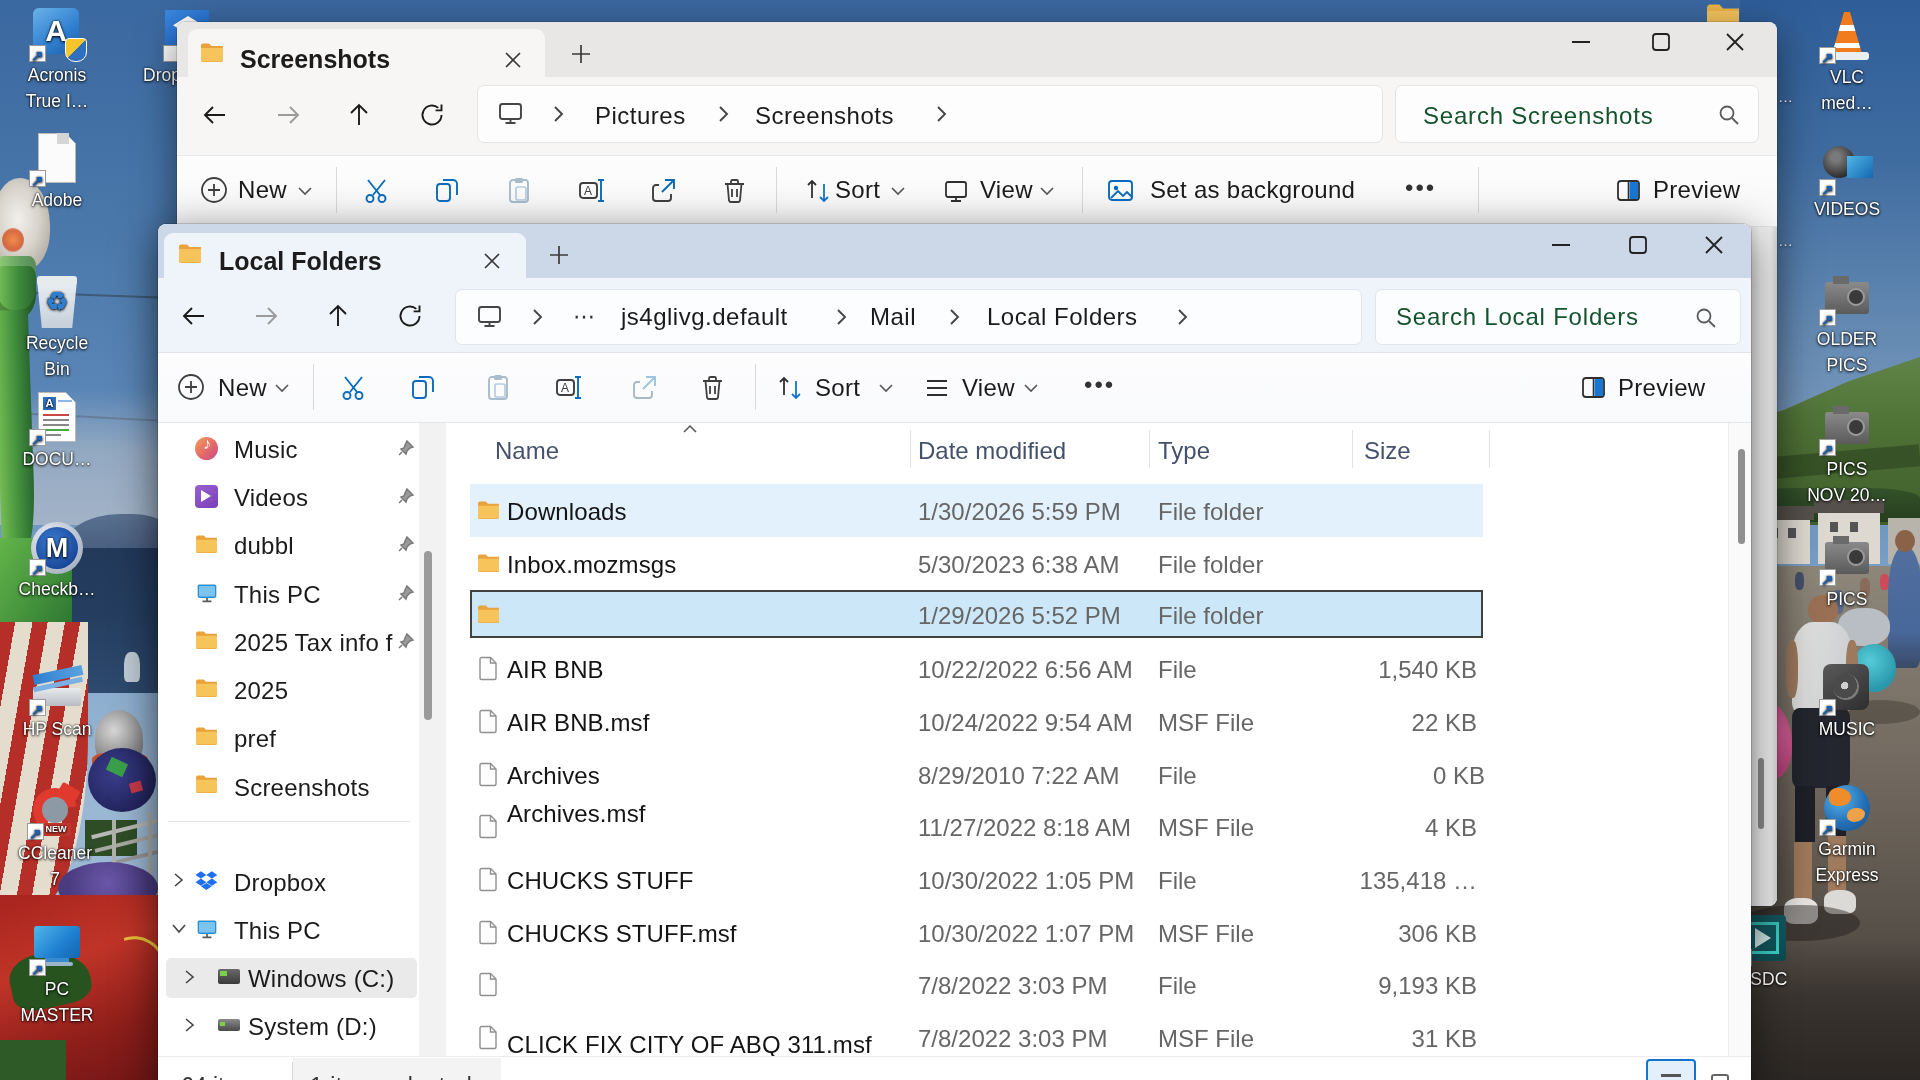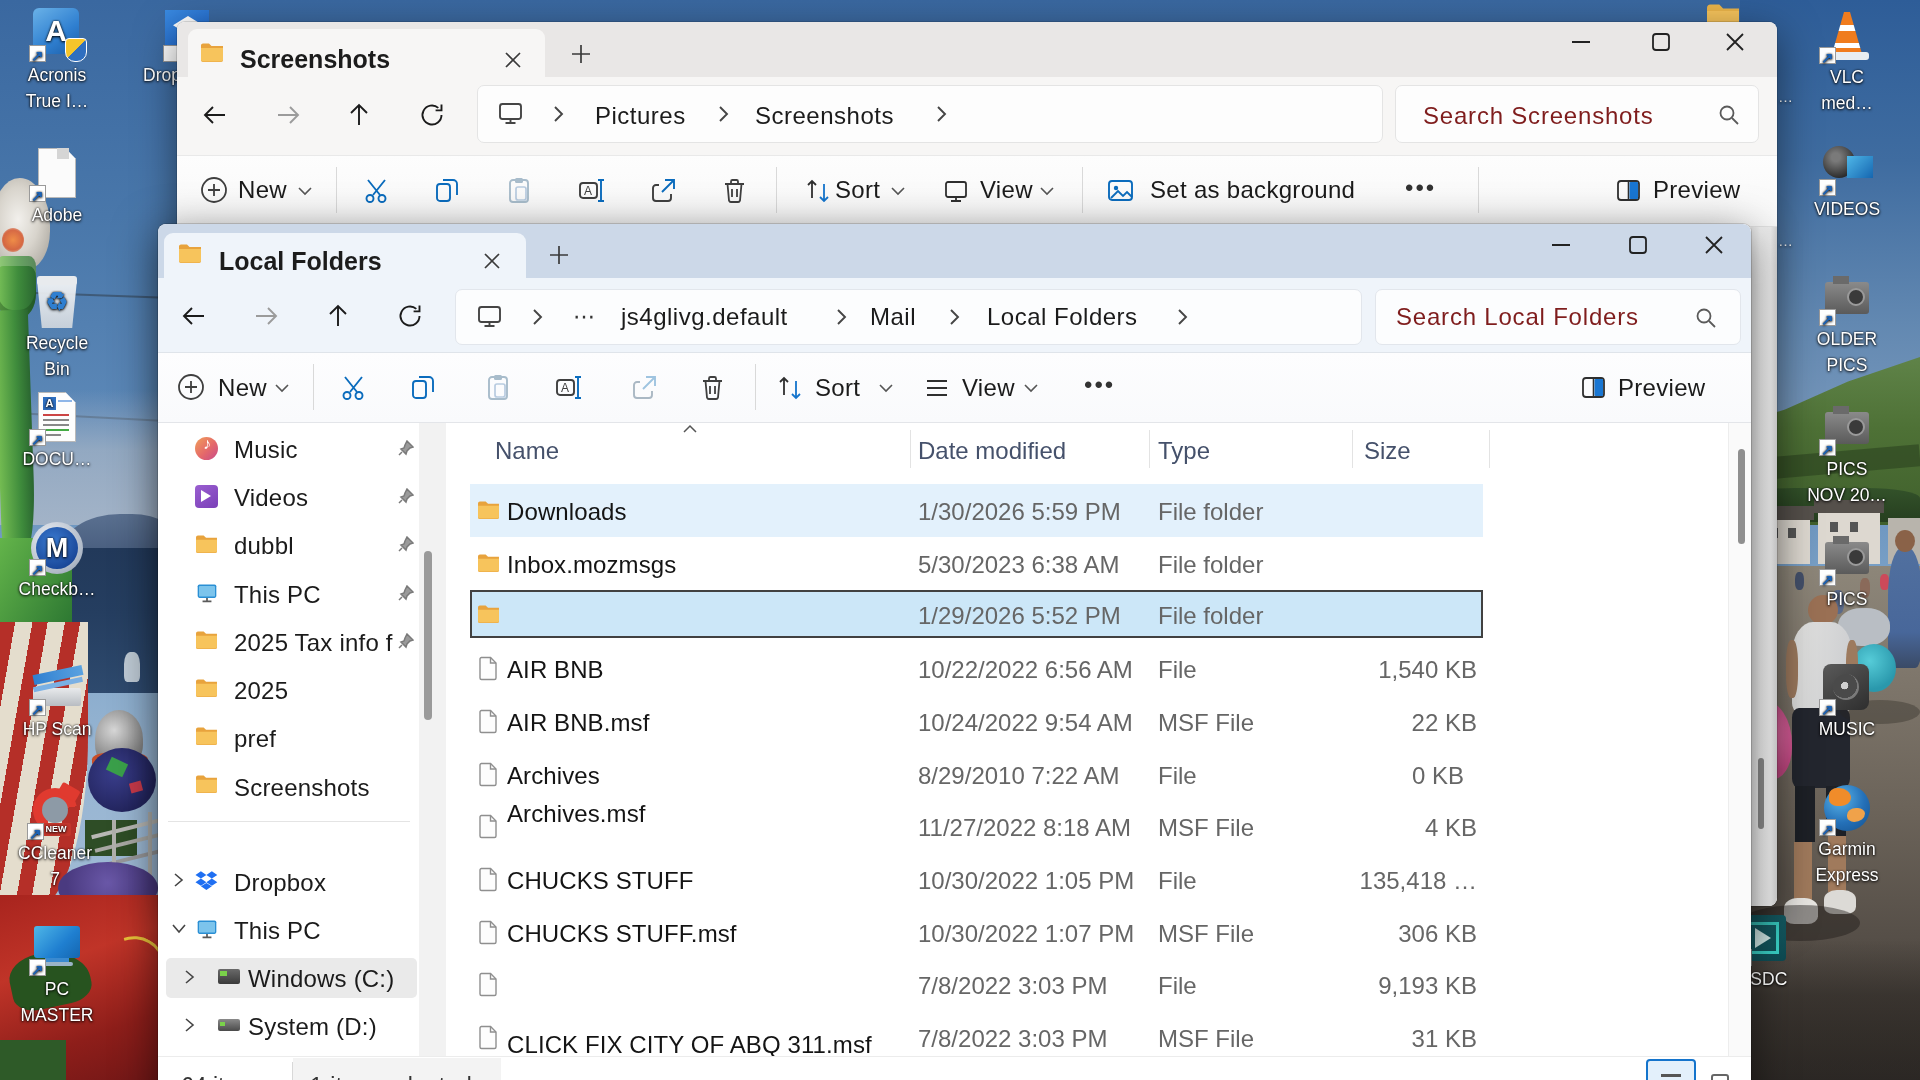--- a/index.html
+++ b/index.html
@@ -77,21 +77,21 @@
   .tabstrip2 { left:0; top:0; width:100%; height:54px; background:#ccd8e8; border-radius:8px 8px 0 0; }
   .tab2 { left:6px; top:9px; width:362px; height:45px; background:#eff4fa; border-radius:9px 9px 0 0; }
   .addr2 { left:0; top:54px; width:100%; height:74px; background:#eff4fa; }
   .tool2 { left:0; top:128px; width:100%; height:71px; background:linear-gradient(180deg,#fdfdfe,#f9fafc); border-bottom:1px solid #e3e5e9; border-top:1px solid #dfe4ea; }
   .body2 { left:0; top:199px; width:100%; height:633px; background:#fff; }
   .status2 { left:0; top:832px; width:100%; height:68px; background:#fff; border-top:1px solid #ececec; }
 
   .tabtitle { font-size:25px; font-weight:bold; color:#1c1c1c; letter-spacing:0; line-height:29px; }
   .crumb { position:absolute; font-size:24px; letter-spacing:.5px; color:#1b1b1b; white-space:nowrap; line-height:28px; }
   .box { position:absolute; border-radius:7px; background:#fdfdfd; border:1px solid #e4e4e4; }
-  .ph { position:absolute; font-size:24px; letter-spacing:.8px; color:#7f1d1d; white-space:nowrap; line-height:28px; }
+  .ph { position:absolute; font-size:24px; letter-spacing:.8px; color:#14532d; white-space:nowrap; line-height:28px; }
   .titem { position:absolute; font-size:24px; letter-spacing:.3px; color:#1b1b1b; white-space:nowrap; line-height:28px; }
   .tsep { position:absolute; width:1px; height:46px; background:#d9d9d9; }
 
   
   .hdrtxt { position:absolute; font-size:24px; letter-spacing:0; color:#45516b; white-space:nowrap; line-height:28px; }
   .hsep { position:absolute; width:1px; height:38px; background:#e3e3e3; }
   .row-name { position:absolute; font-size:24px; letter-spacing:.1px; color:#141414; white-space:nowrap; line-height:28px; }
   .row-sec { position:absolute; font-size:24px; letter-spacing:0; color:#666; white-space:nowrap; line-height:28px; }
   .srow { position:absolute; left:312px; width:1013px; height:53px; }
   
@@ -185,21 +185,21 @@
     <div class="dico" style="left:2px;top:8px">
       <div class="ig">
         <div class="abs" style="left:2px;top:0;width:46px;height:46px;background:linear-gradient(145deg,#6ab2e8,#2f7fd0 60%,#1b5ea8);border-radius:6px"></div>
         <div class="abs" style="left:2px;top:0;width:46px;height:46px;color:#fff;font-weight:bold;font-size:30px;line-height:46px;text-align:center">A</div>
         <div class="abs" style="right:-4px;bottom:-2px;width:22px;height:24px;background:linear-gradient(135deg,#f6c52b 0 50%,#2f6fc0 50% 100%);border-radius:4px 4px 10px 10px;border:1px solid #fff"></div>
         <div class="sc"></div>
       </div>
       <div>Acronis</div>
         <div>True I…</div>
     </div>
-    <div class="dico" style="left:2px;top:148px">
+    <div class="dico" style="left:2px;top:133px">
       <div class="ig">
         <div class="abs" style="left:7px;top:0;width:38px;height:50px;background:#fbfbfb;border:1px solid #b9b9b9;clip-path:polygon(0 0,72% 0,100% 22%,100% 100%,0 100%)"></div>
         <div class="abs" style="left:26px;top:0;width:12px;height:11px;background:#d5d5d5"></div>
         <div class="sc"></div>
       </div>
       <div>Adobe</div>
     </div>
     <div class="dico" style="left:2px;top:276px">
       <div class="ig">
         <div class="abs" style="left:6px;top:2px;width:40px;height:50px;background:linear-gradient(180deg,rgba(244,246,248,.95),rgba(210,216,222,.9));clip-path:polygon(0 4%,100% 4%,88% 100%,12% 100%)"></div>
@@ -772,21 +772,21 @@
         <div class="row-sec" style="left:807px;top:14px;width:200px;text-align:right">22 KB</div>
       </div>
       <div class="srow" style="top:524px">
         <svg class="abs" style="left:8px;top:14px" width="21" height="25" viewBox="0 0 21 25">
               <path d="M3 1.5h9.5L18 7v15a1.5 1.5 0 0 1-1.5 1.5h-13A1.5 1.5 0 0 1 2 22V3A1.5 1.5 0 0 1 3.5 1.5z" fill="#fdfdfd" stroke="#8f8f8f" stroke-width="1.4"></path>
               <path d="M12.5 1.5V7H18" fill="none" stroke="#8f8f8f" stroke-width="1.4"></path>
             </svg>
         <div class="row-name" style="left:37px;top:14px">Archives</div>
         <div class="row-sec" style="left:448px;top:14px">8/29/2010 7:22 AM</div>
         <div class="row-sec" style="left:688px;top:14px">File</div>
-        <div class="row-sec" style="left:794px;top:14px;width:200px;text-align:right">0 KB</div>
+        <div class="row-sec" style="left:815px;top:14px;width:200px;text-align:right">0 KB</div>
       </div>
       <div class="srow" style="top:576px">
         <svg class="abs" style="left:8px;top:14px" width="21" height="25" viewBox="0 0 21 25">
               <path d="M3 1.5h9.5L18 7v15a1.5 1.5 0 0 1-1.5 1.5h-13A1.5 1.5 0 0 1 2 22V3A1.5 1.5 0 0 1 3.5 1.5z" fill="#fdfdfd" stroke="#8f8f8f" stroke-width="1.4"></path>
               <path d="M12.5 1.5V7H18" fill="none" stroke="#8f8f8f" stroke-width="1.4"></path>
             </svg>
         <div class="row-name" style="left:37px;top:0">Archives.msf</div>
         <div class="row-sec" style="left:448px;top:14px">11/27/2022 8:18 AM</div>
         <div class="row-sec" style="left:688px;top:14px">MSF File</div>
         <div class="row-sec" style="left:807px;top:14px;width:200px;text-align:right">4 KB</div>

